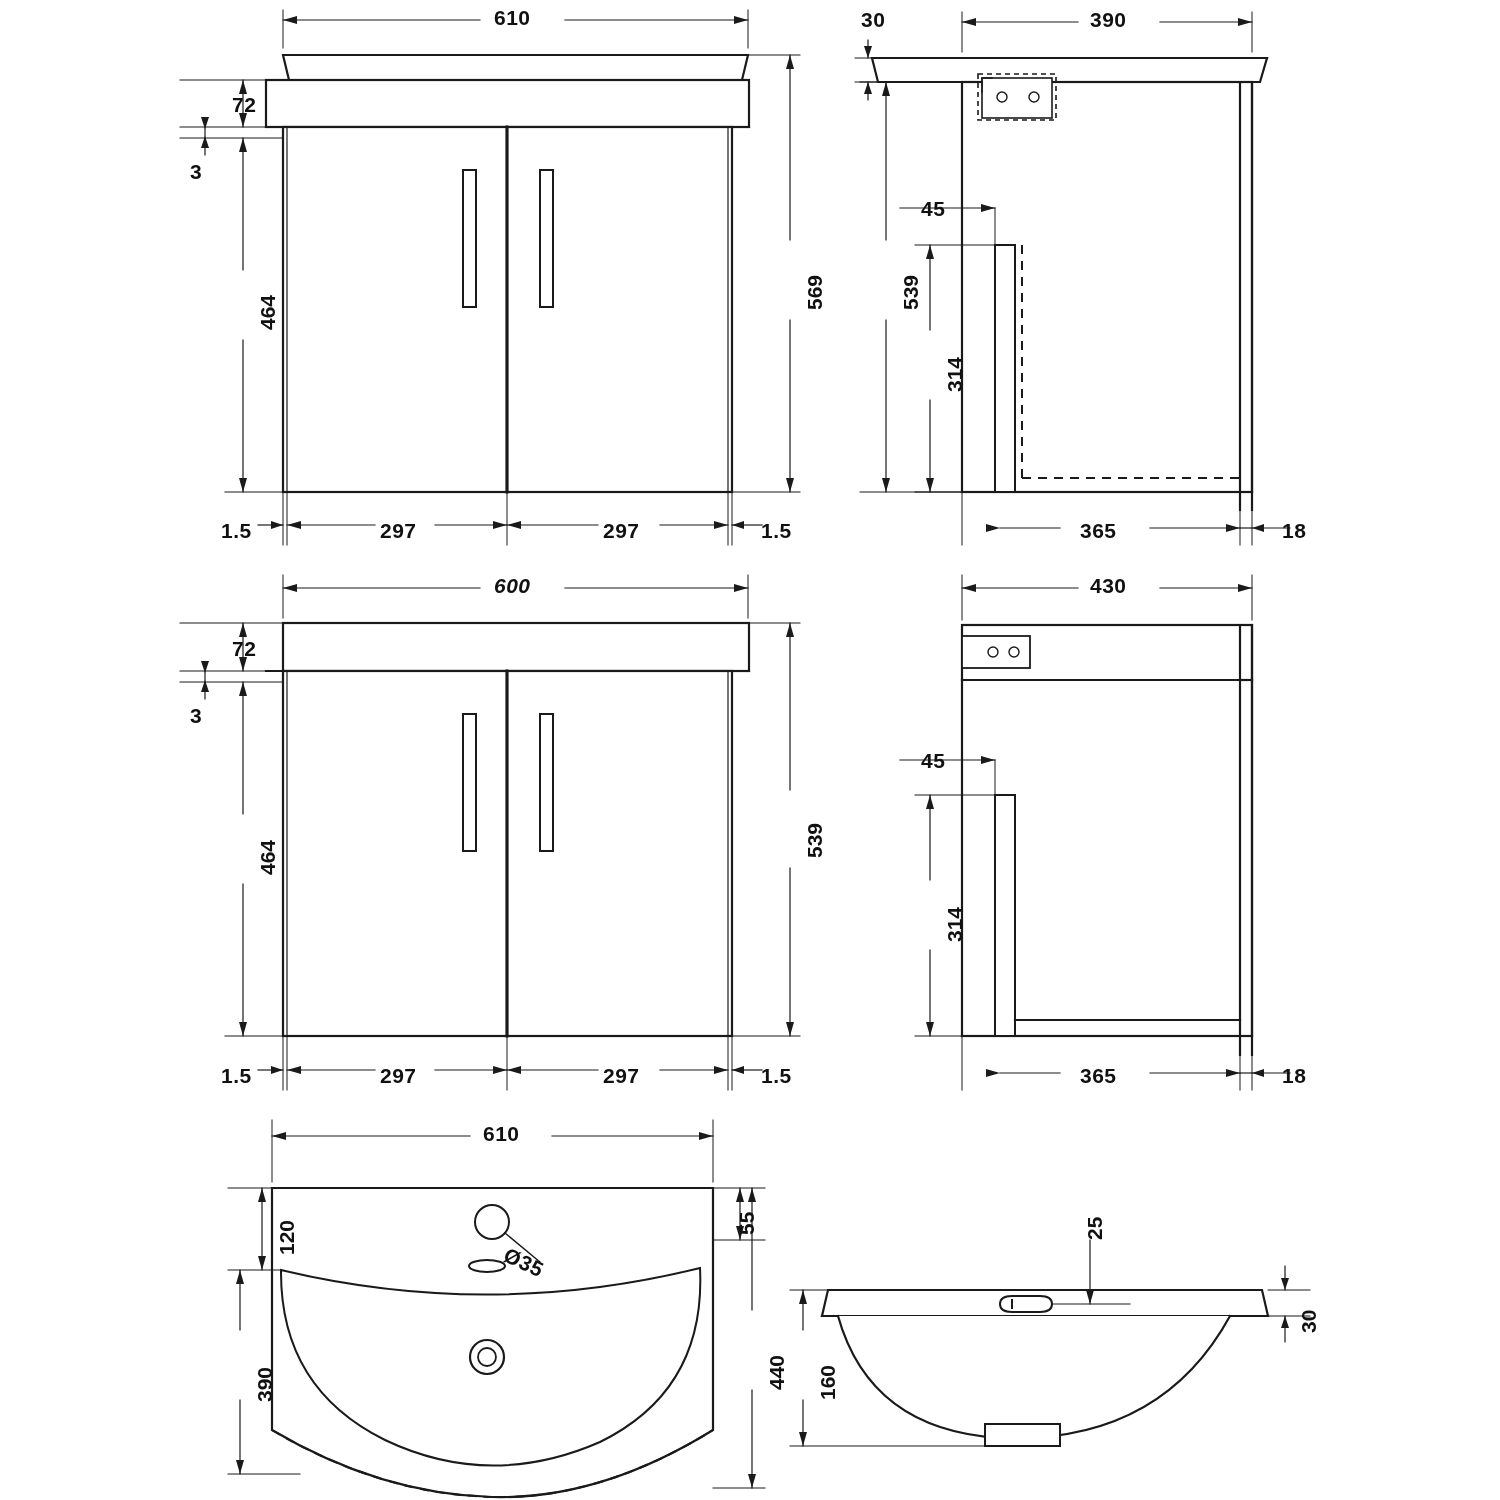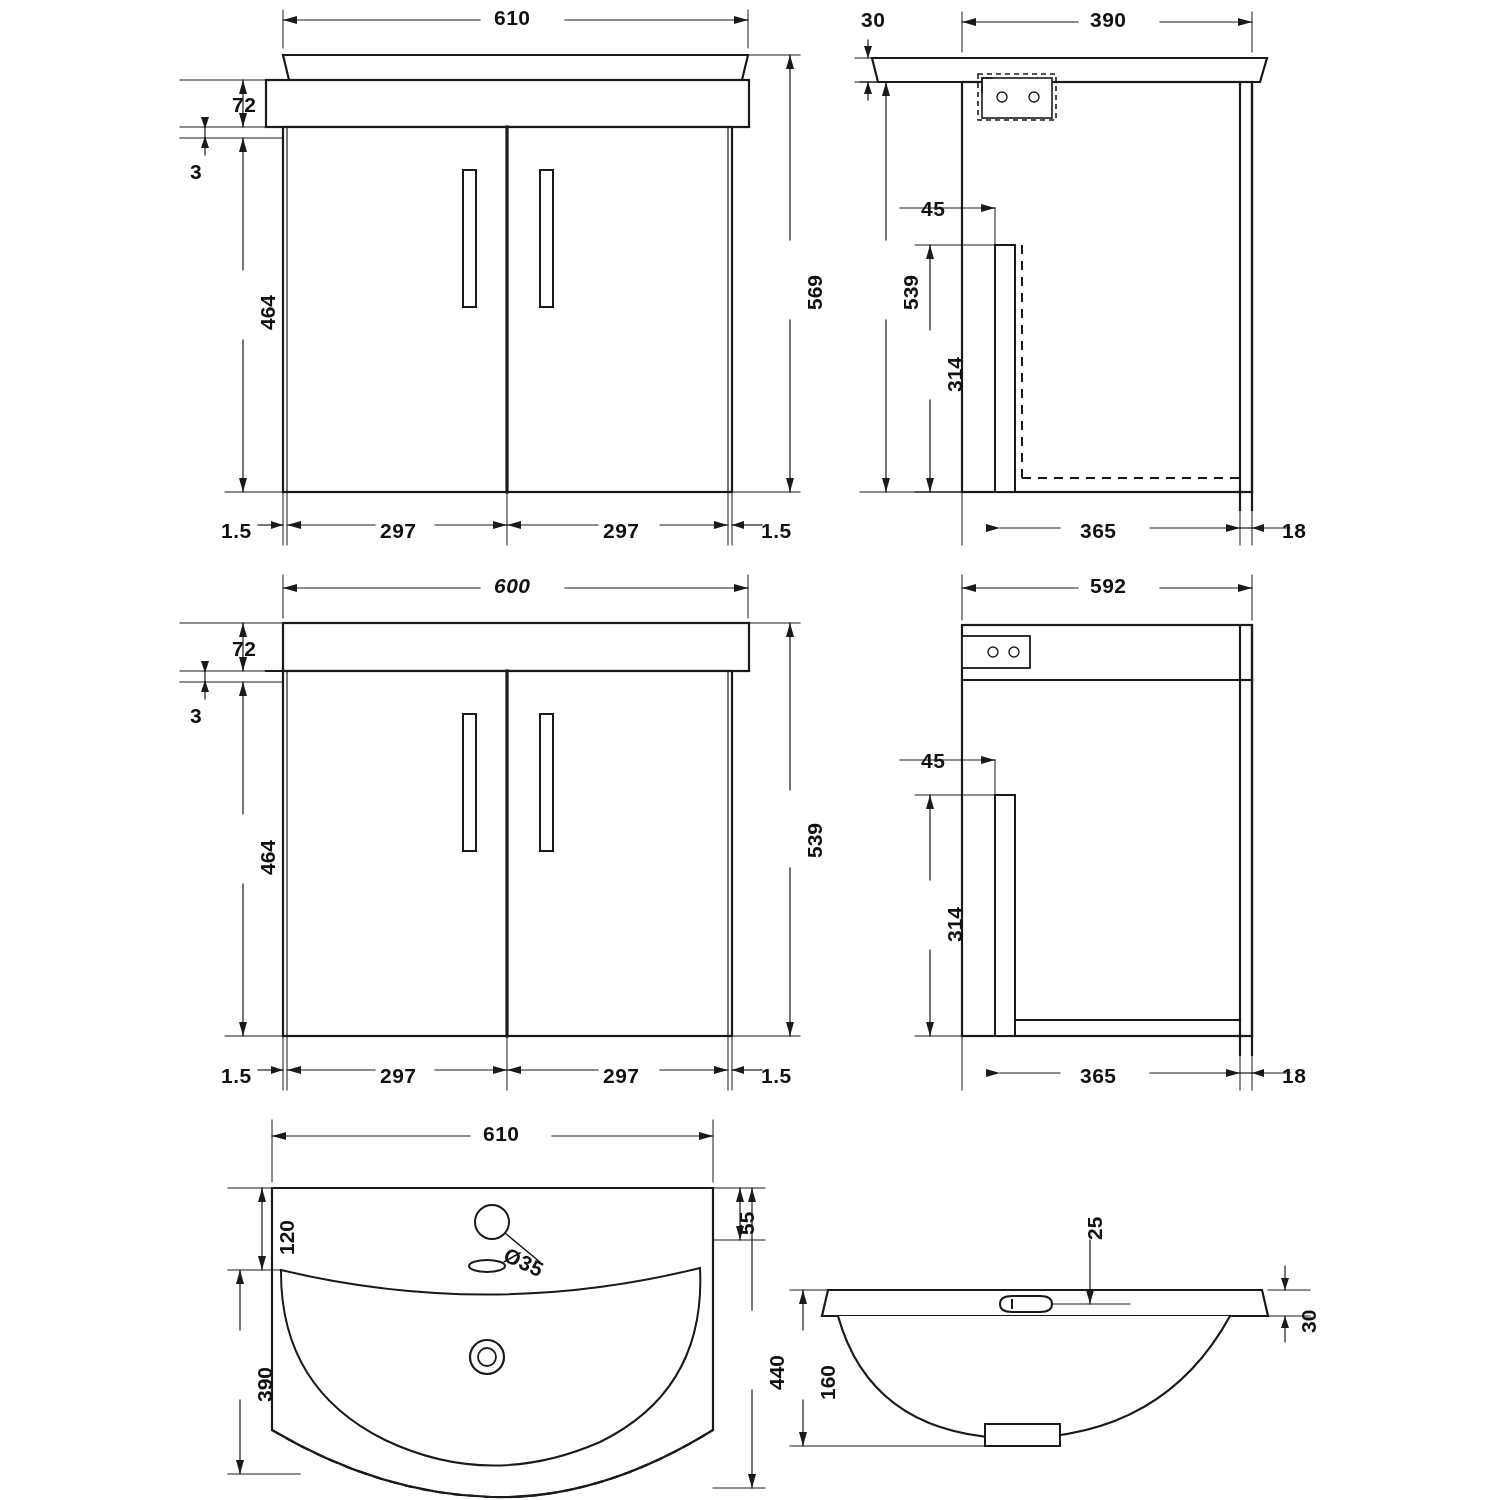--- a/index.html
+++ b/index.html
@@ -370,21 +370,21 @@
 <div class="dim" style="left:494px;top:574px;font-style:italic;">600</div>
 <div class="dim" style="left:232px;top:637px;">72</div>
 <div class="dim" style="left:190px;top:704px;">3</div>
 <div class="dimv" style="left:256px;top:875px;">464</div>
 <div class="dimv" style="left:803px;top:858px;">539</div>
 <div class="dim" style="left:221px;top:1064px;">1.5</div>
 <div class="dim" style="left:380px;top:1064px;">297</div>
 <div class="dim" style="left:603px;top:1064px;">297</div>
 <div class="dim" style="left:761px;top:1064px;">1.5</div>
 
-<div class="dim" style="left:1090px;top:574px;">592</div>
+<div class="dim" style="left:1090px;top:574px;">430</div>
 <div class="dim" style="left:921px;top:749px;">45</div>
 <div class="dimv" style="left:943px;top:942px;">314</div>
 <div class="dim" style="left:1080px;top:1064px;">365</div>
 <div class="dim" style="left:1282px;top:1064px;">18</div>
 
 <div class="dim" style="left:483px;top:1122px;">610</div>
 <div class="dimv" style="left:275px;top:1255px;">120</div>
 <div class="dimv" style="left:253px;top:1402px;">390</div>
 <div class="dimv" style="left:735px;top:1235px;">55</div>
 <div class="dimv" style="left:765px;top:1390px;">440</div>

